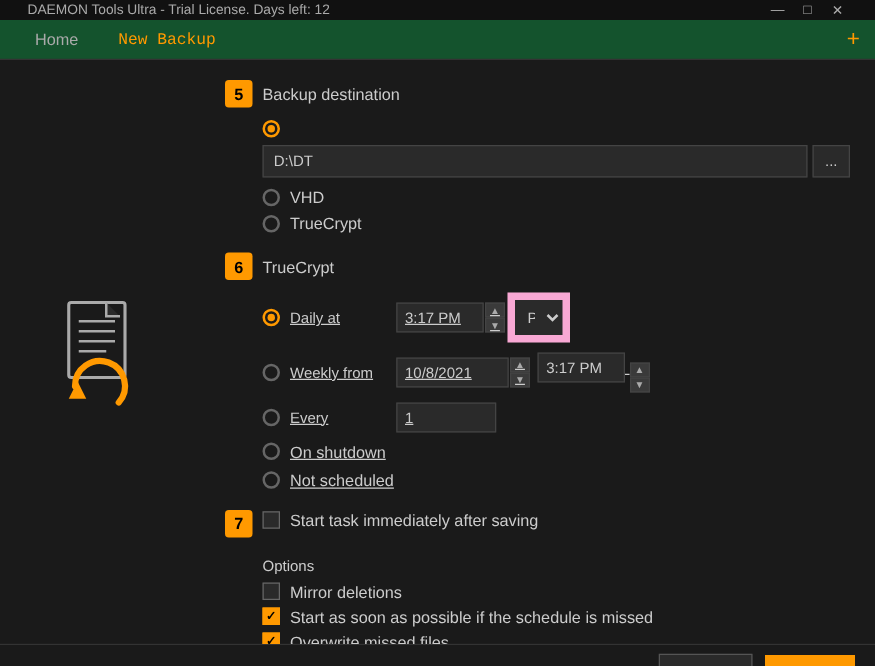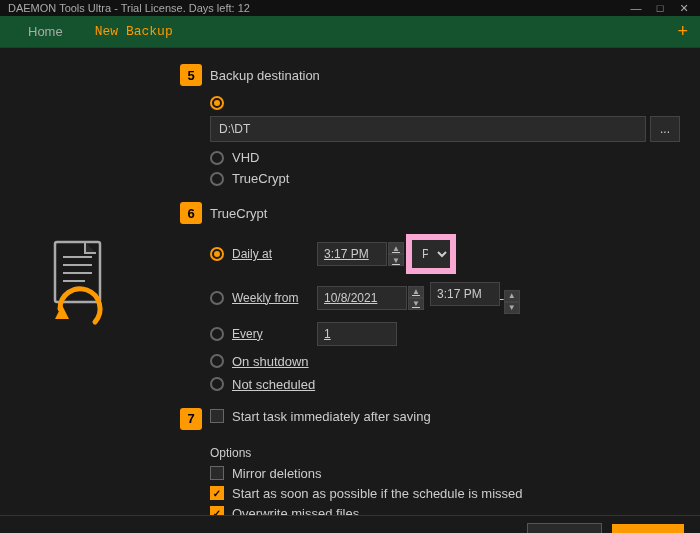--- a/index.html
+++ b/index.html
@@ -12,21 +12,21 @@
       color: #ccc;
       overflow: hidden;
     }
     
     .titlebar {
       height: 28px;
       background: #111;
       display: flex;
       align-items: center;
       justify-content: space-between;
-      padding: 0 8px;
+      padding: 0 22px;
     }
     .titlebar-title {
       font-size: 11px;
       color: #aaa;
     }
     .titlebar-controls {
       display: flex;
       gap: 8px;
     }
     .titlebar-btn {

